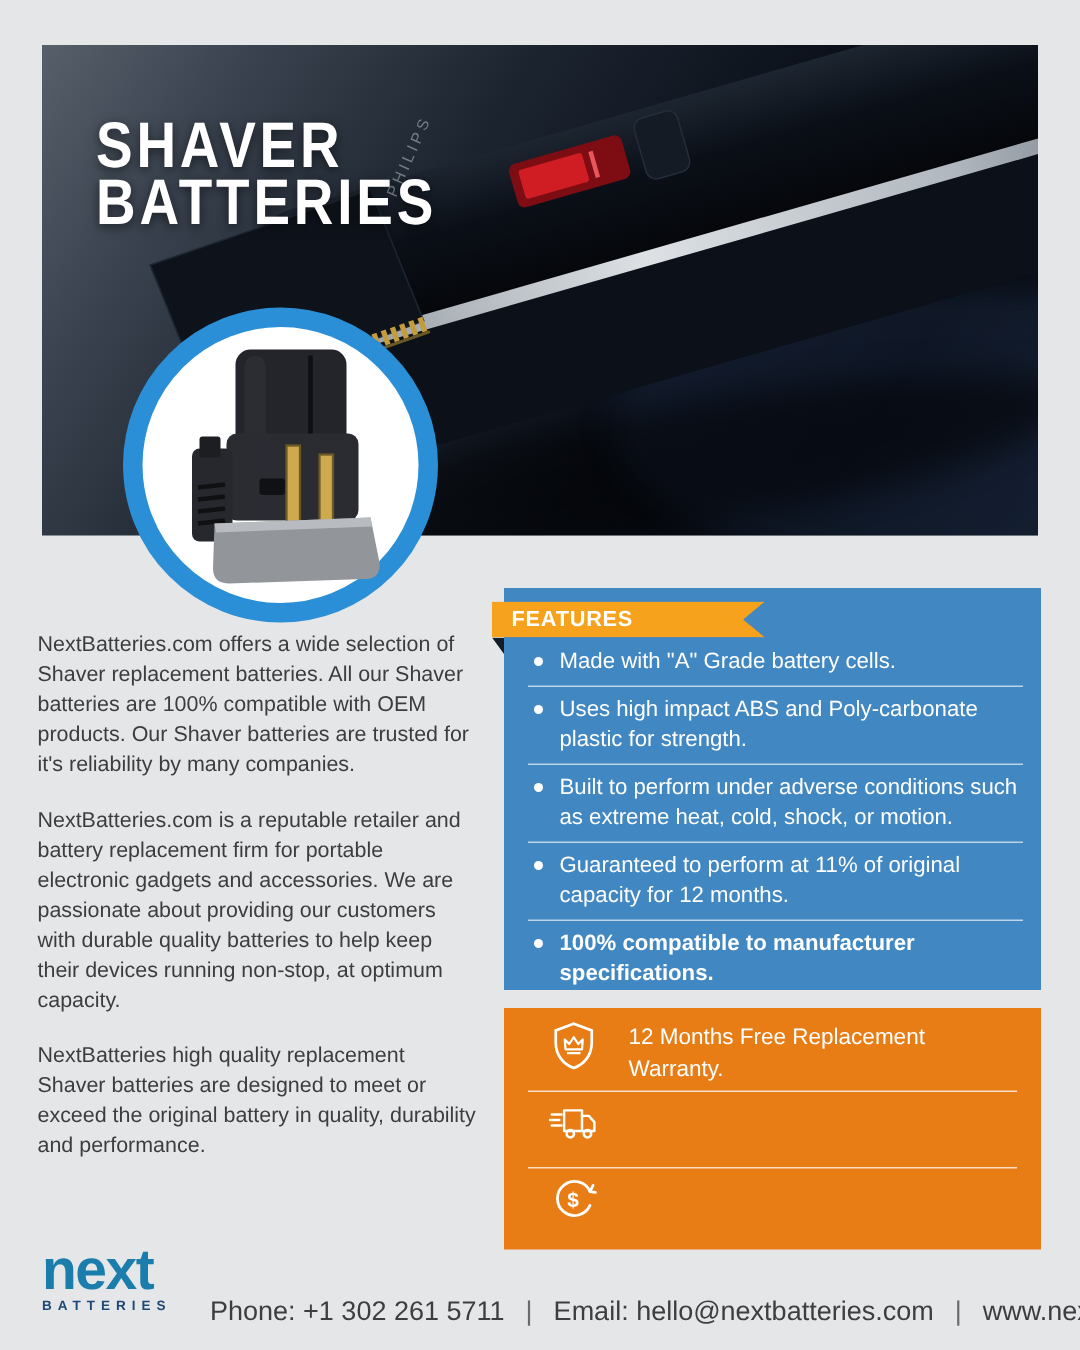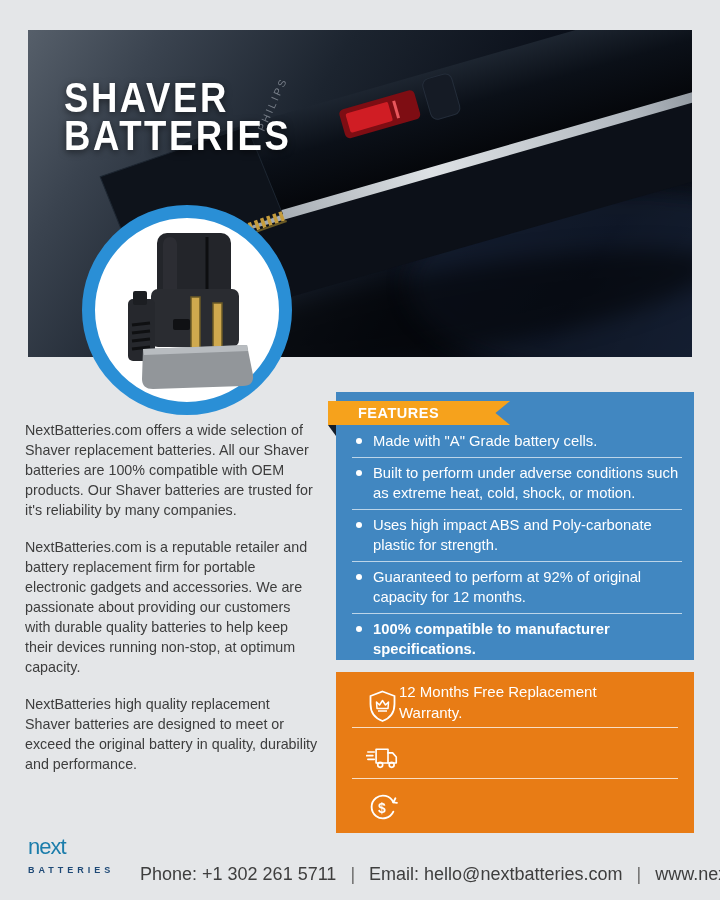--- a/index.html
+++ b/index.html
@@ -33,50 +33,50 @@
   }
   .intro p{margin:0 0 17px 0;}
   
   .features-box{
     position:absolute;left:336px;top:392px;width:358px;height:268px;
     background:#4187c1;box-sizing:border-box;
   }
   .features-ribbon{
     position:absolute;left:-8px;top:9px;height:24px;width:182px;
     background:#f6a21c;color:#ffffff;font-weight:700;font-size:14.5px;
-    line-height:24px;padding-left:30px;letter-spacing:.5px;box-sizing:border-box;
+    line-height:24px;padding-left:13px;letter-spacing:.5px;box-sizing:border-box;
     clip-path:polygon(0 0,100% 0,92% 50%,100% 100%,0 100%);z-index:2;
   }
   .features-fold{
     position:absolute;left:-8px;top:33px;width:8px;height:11px;
     background:#141e2a;clip-path:polygon(0 0,100% 0,100% 100%);
   }
   .features-list{position:absolute;left:0;top:34px;width:100%;box-sizing:border-box;padding:0 12px 0 16px;}
   .feature-item{
     display:flex;color:#ffffff;font-size:14.8px;line-height:20px;
     padding:5px 0 6px;border-bottom:1px solid rgba(255,255,255,.65);
   }
   .feature-item:last-child{border-bottom:none;font-weight:bold;}
   .bullet-dot{width:6px;height:6px;border-radius:50%;background:#ffffff;margin:7px 11px 0 4px;flex:none;}
   
   .guarantee-box{
     position:absolute;left:336px;top:672px;width:358px;height:161px;
     background:#e87c15;box-sizing:border-box;padding:5px 16px;
     display:flex;flex-direction:column;
   }
   .g-row{
-    display:flex;align-items:flex-end;flex:1;padding:4px 0 4px 14px;
+    display:flex;align-items:flex-start;flex:1;gap:20px;padding:4px 0 4px 14px;
     border-bottom:1px solid rgba(255,255,255,.75);
   }
   .g-row:last-child{border-bottom:none;}
   .g-icon{width:33px;height:33px;flex:none;}
   .g-text{color:#ffffff;font-size:15px;line-height:21px;max-width:250px;}
   
   .footer-logo{position:absolute;left:28px;top:832px;}
-  .logo-next{color:#1b7dab;font-size:22px;line-height:30px;font-weight:400;letter-spacing:-1px;}
+  .logo-next{color:#1b7dab;font-size:38px;line-height:30px;font-weight:700;letter-spacing:-1px;}
   .logo-batteries{color:#1e4976;font-size:9px;font-weight:700;letter-spacing:4px;margin-top:3px;}
   .footer-contact{position:absolute;left:140px;top:864px;font-size:18px;color:#3e3e3e;white-space:nowrap;}
   .footer-contact .sep{color:#6b6b6b;margin:0 9px;}
 </style>
 </head>
 <body>
 
 <div class="hero">
   <svg width="664" height="327" viewBox="0 0 664 327">
     <defs>
@@ -156,29 +156,29 @@
 <div class="features-box">
   <div class="features-ribbon">FEATURES</div>
   <div class="features-fold"></div>
   <div class="features-list">
     <div class="feature-item">
       <span class="bullet-dot"></span>
       <span>Made with "A" Grade battery cells.</span>
     </div>
     <div class="feature-item">
       <span class="bullet-dot"></span>
+      <span>Uses high impact ABS and Poly-carbonate plastic for strength.</span>
+    </div>
+    <div class="feature-item">
+      <span class="bullet-dot"></span>
       <span>Built to perform under adverse conditions such as extreme heat, cold, shock, or motion.</span>
     </div>
     <div class="feature-item">
       <span class="bullet-dot"></span>
-      <span>Uses high impact ABS and Poly-carbonate plastic for strength.</span>
-    </div>
-    <div class="feature-item">
-      <span class="bullet-dot"></span>
-      <span>Guaranteed to perform at 92% of original capacity for 12 months.</span>
+      <span>Guaranteed to perform at 11% of original capacity for 12 months.</span>
     </div>
     <div class="feature-item">
       <span class="bullet-dot"></span>
       <span>100% compatible to manufacturer specifications.</span>
     </div>
   </div>
 </div>
 
 <div class="guarantee-box">
   <div class="g-row">

